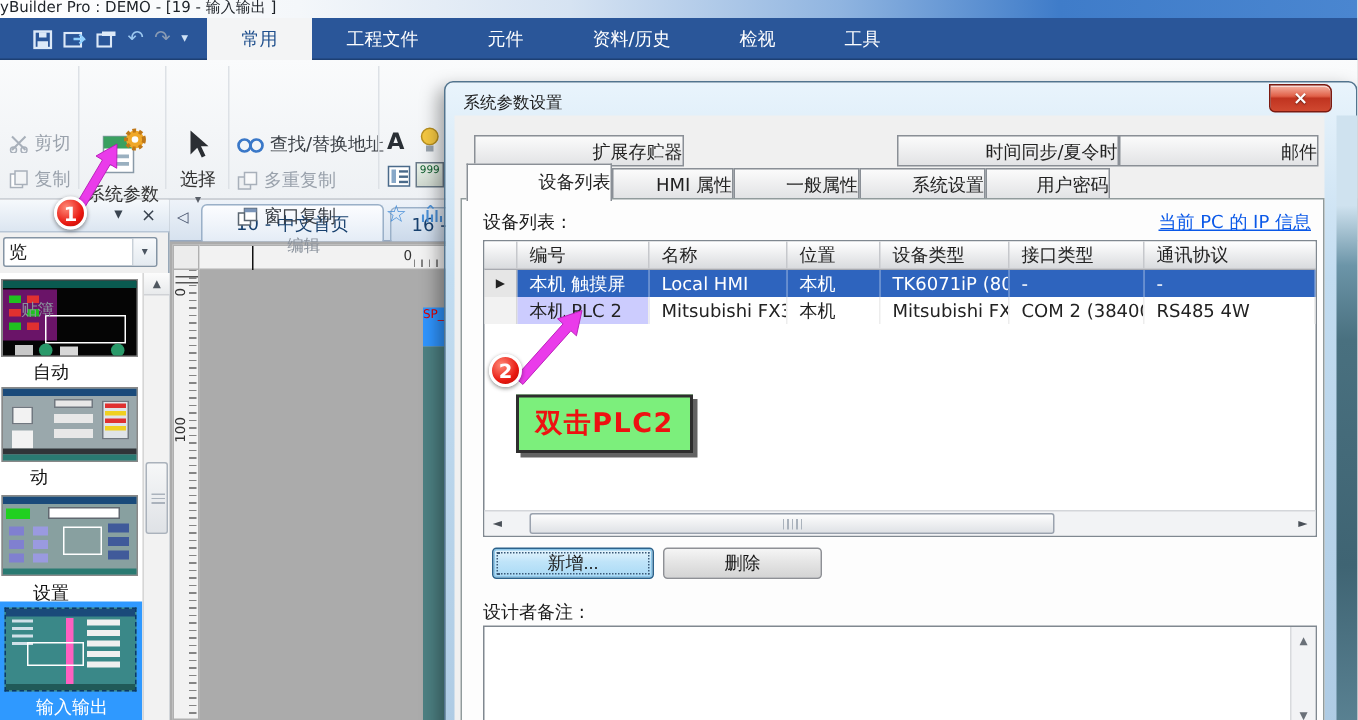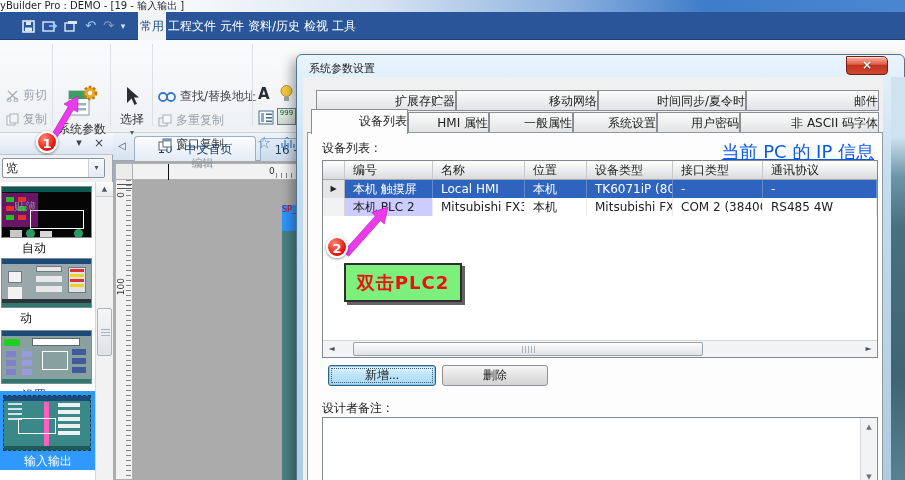--- a/index.html
+++ b/index.html
@@ -15,21 +15,21 @@
     font-size:10px; line-height:12px; color:#1d2228; white-space:nowrap; overflow:hidden; z-index:3; }
 
   
   #ribbon-band { left:0; top:12px; width:905px; height:28px; background:#2a5699; border-bottom:1px solid #1d3f73; z-index:3; }
   .qat { position:absolute; left:22px; top:0; height:28px; display:flex; align-items:center; gap:7px; }
   .qat-glyph { color:#cfe2f6; font-size:13px; line-height:28px; }
   .qat-glyph.undo { color:#9cc8f0; }
   .qat-glyph.redo { color:#8b9cb4; }
   .qat-glyph.more { font-size:9px; color:#cfe2f6; }
   .menu-tabs { position:absolute; left:138px; top:0; height:28px; display:flex; }
-  .menu-tab { padding:0 2px; color:#ffffff; line-height:28px; font-size:12px; }
+  .menu-tab { padding:0 23px; color:#ffffff; line-height:28px; font-size:12px; }
   .menu-tab.active { background:#f3f4f5; color:#1e4e8c; }
 
   
   #ribbon-content { left:0; top:40px; width:905px; height:93px;
     background:linear-gradient(#fafbfc,#eef1f4); border-bottom:1px solid #cdd2d8; z-index:3; }
   .rc-sep { position:absolute; top:4px; height:82px; width:1px; background:#dde1e6; }
   .rbtn-small { position:absolute; display:flex; align-items:center; gap:4px; font-size:12px; color:#3a3f45; }
   .rbtn-small.disabled { color:#9aa2ac; }
   .rgroup-label { position:absolute; font-size:11px; color:#8a929c; text-align:center; }
   .rbtn-big { position:absolute; text-align:center; font-size:12px; color:#333; }
@@ -93,21 +93,21 @@
   .dlg-close { position:absolute; left:549px; top:1px; width:42px; height:19px; text-align:center; line-height:16px;
     background:linear-gradient(#f6b4a4,#e06048 42%,#c03420 50%,#d04830); border:1px solid #7c1a10;
     border-radius:0 5px 4px 4px; color:#fff; font-size:12px; font-weight:bold;
     text-shadow:0 1px 1px rgba(0,0,0,.5); box-shadow:inset 0 1px 0 rgba(255,255,255,.55); }
   .dlg-body { position:absolute; left:6px; top:22px; width:580px; height:416px; background:#f0f0f0; }
   .dtab { position:absolute; height:21px; line-height:20px; text-align:right; font-size:12px; color:#222;
     background:linear-gradient(#fbfbfb,#e2e3e5); border:1px solid #8a8f96; overflow:hidden; white-space:nowrap; }
   .dtab.active { height:25px; line-height:23px; background:#fdfdfd; border-bottom:none; z-index:2; }
   .dlg-page { position:absolute; left:4px; top:55px; width:576px; height:361px; background:#fdfdfd; border:1px solid #919b9c; }
   .pg-label { position:absolute; font-size:12px; color:#1a1a1a; }
-  .ip-link { position:absolute; right:8px; top:7px; font-size:18px; color:#0a58e8; text-decoration:underline; }
+  .ip-link { position:absolute; right:8px; top:7px; font-size:12px; color:#0a58e8; text-decoration:underline; }
 
   .dev-table { position:absolute; left:14px; top:27px; width:556px; height:198px; background:#fff; border:1px solid #808890; }
   .trow { display:flex; width:100%; }
   .trow.hd { height:19px; line-height:19px; background:linear-gradient(#ffffff,#d9dbde); border-bottom:1px solid #a8aab0; }
   .trow.r { height:18px; line-height:18px; }
   .tc { overflow:hidden; white-space:nowrap; padding-left:8px; font-size:12px; border-right:1px solid #c6c8cc; }
   .c0 { width:22px; padding-left:0; text-align:center; flex:none; }
   .c1 { width:88px; flex:none; } .c2 { width:92px; flex:none; } .c3 { width:62px; flex:none; }
   .c4 { width:86px; flex:none; } .c5 { width:90px; flex:none; } .c6 { flex:1; border-right:none; }
   .trow.sel .tc { background:#2e64be; color:#fff; border-right:1px solid rgba(255,255,255,.25); }
@@ -307,21 +307,21 @@
         <span class="shape" style="left:0;top:0;width:91px;height:5px;background:#1a4a7a;"></span>
         <span class="shape" style="left:2px;top:8px;width:16px;height:7px;background:#20d020;"></span>
         <span class="shape" style="left:30px;top:7px;width:48px;height:8px;background:#fff;border:1px solid #606870;"></span>
         <span class="shape" style="left:4px;top:20px;width:10px;height:6px;background:#8080d0;box-shadow:0 9px 0 #8080d0, 0 18px 0 #8080d0, 16px 0 0 #9a9ae0, 16px 9px 0 #9a9ae0, 16px 18px 0 #9a9ae0;"></span>
         <span class="shape" style="left:40px;top:20px;width:26px;height:19px;border:1px solid #fff;"></span>
         <span class="shape" style="left:70px;top:18px;width:14px;height:6px;background:#405a9a;box-shadow:0 9px 0 #405a9a, 0 18px 0 #405a9a;"></span>
         <span class="shape" style="left:0;top:48px;width:91px;height:6px;background:#2a7a72;"></span>
       </div>
       <div class="thumb-label" style="left:2px; top:205px;">设置</div>
 
-      <div class="abs" style="left:0; top:209px; width:95px; height:79px; background:#2f99ff;">
+      <div class="abs" style="left:0; top:219px; width:95px; height:79px; background:#2f99ff;">
         <div class="thumb" style="left:3px; top:4px; width:88px; height:56px; background:#3a8888; border:1px dashed #0a3a6a;">
           <span class="shape" style="left:0;top:0;width:88px;height:5px;background:#1a4a7a;"></span>
           <span class="shape" style="left:4px;top:7px;width:14px;height:2px;background:#d0e0e8;box-shadow:0 5px 0 #d0e0e8, 0 10px 0 #d0e0e8, 0 15px 0 #d0e0e8;"></span>
           <span class="shape" style="left:54px;top:7px;width:22px;height:4px;background:#f0f0f0;box-shadow:0 7px 0 #f0f0f0, 0 14px 0 #f0f0f0, 0 21px 0 #f0f0f0, 0 28px 0 #f0f0f0;"></span>
           <span class="shape" style="left:40px;top:6px;width:5px;height:44px;background:#ff60c0;"></span>
           <span class="shape" style="left:14px;top:22px;width:38px;height:16px;border:1px solid #fff;"></span>
           <span class="shape" style="left:0;top:50px;width:88px;height:6px;background:#205a58;"></span>
         </div>
         <div class="thumb-label" style="left:4px; top:62px; color:#fff;">输入输出</div>
       </div>
@@ -359,30 +359,28 @@
 
   <div id="dialog" class="abs">
     <div class="dlg-glass-right"></div>
     <div class="dlg-title">系统参数设置</div>
     <div class="dlg-close">
       <span>×</span>
     </div>
     <div class="dlg-body">
 
       <div class="dtab" style="left:13px; top:13px; width:140px;">扩展存贮器</div>
-      <div class="dtab" style="left:153px; top:13px; width:142px;">移动网络</div>
       <div class="dtab" style="left:295px; top:13px; width:148px;">时间同步/夏令时</div>
       <div class="dtab" style="left:443px; top:13px; width:133px;">邮件</div>
 
       <div class="dtab active" style="left:8px; top:32px; width:97px;">设备列表</div>
       <div class="dtab" style="left:105px; top:35px; width:81px;">HMI 属性</div>
       <div class="dtab" style="left:186px; top:35px; width:84px;">一般属性</div>
       <div class="dtab" style="left:270px; top:35px; width:84px;">系统设置</div>
       <div class="dtab" style="left:354px; top:35px; width:83px;">用户密码</div>
-      <div class="dtab" style="left:437px; top:35px; width:139px;">非 ASCII 码字体</div>
 
       <div class="dlg-page">
         <div class="pg-label" style="left:14px; top:7px;">设备列表 :</div>
         <a class="ip-link">当前 PC 的 IP 信息</a>
 
         <div class="dev-table">
           <div class="trow hd">
             <div class="tc c0"></div>
             <div class="tc c1">编号</div>
             <div class="tc c2">名称</div>

